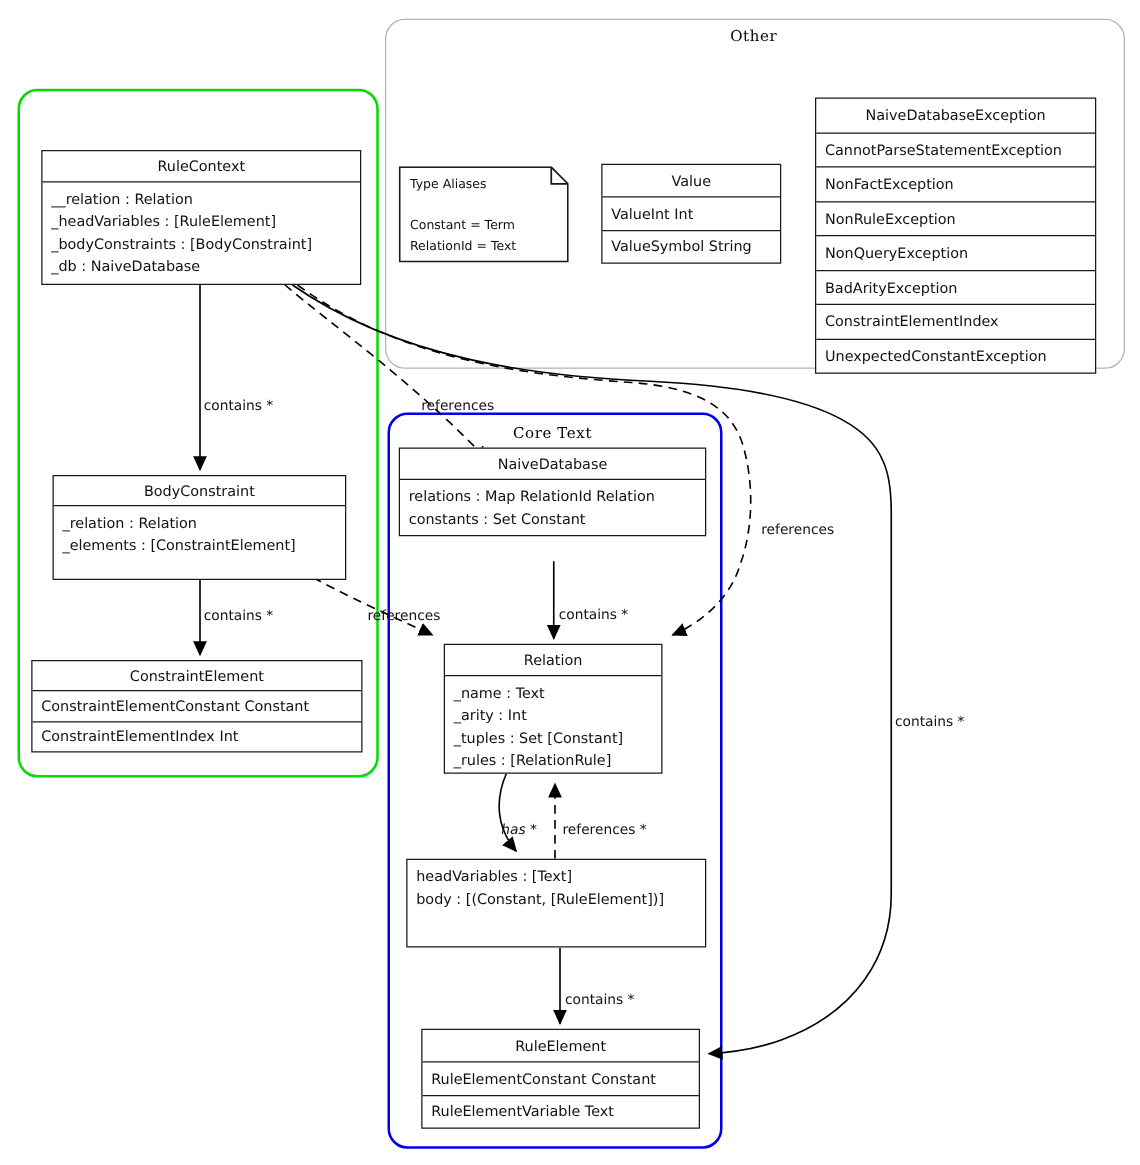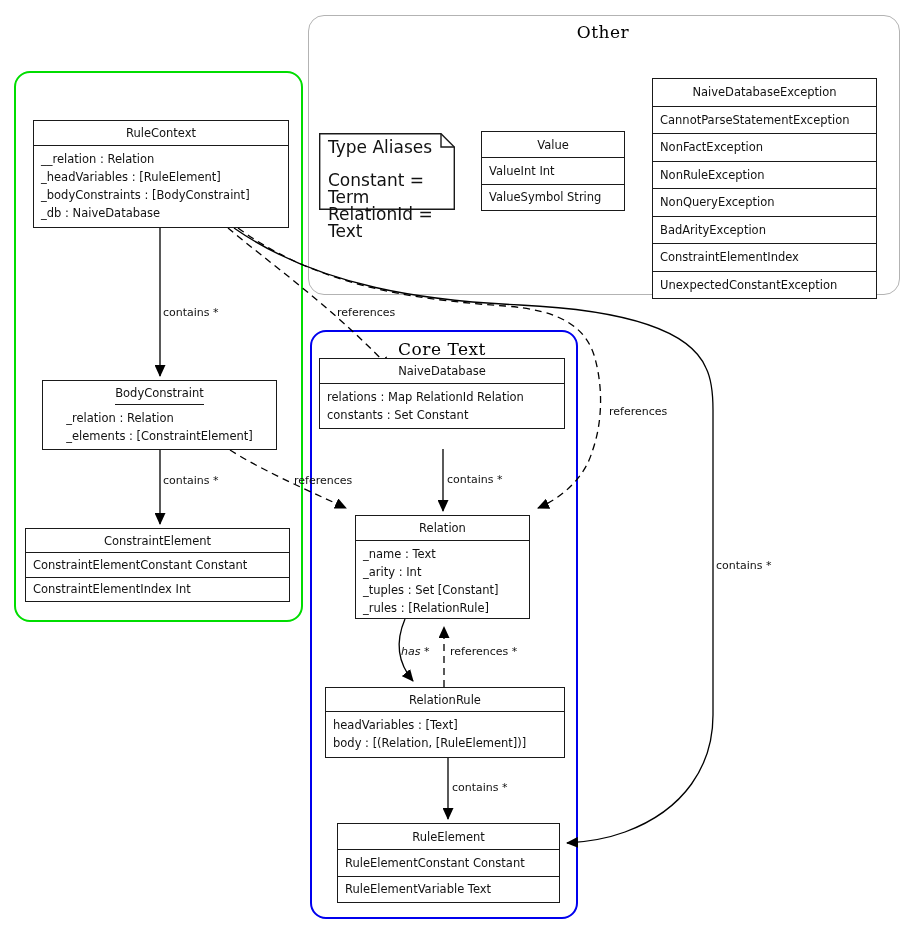--- a/index.html
+++ b/index.html
@@ -4,45 +4,45 @@
 <style>
   html,body{margin:0;padding:0;background:#ffffff;}
   #canvas{
     position:relative;width:912px;height:932px;background:#ffffff;overflow:hidden;
     font-family:"DejaVu Sans","Liberation Sans",sans-serif;color:#111;
   }
   .group{position:absolute;border-radius:16px;background:transparent;}
   .group-title{
     position:absolute;text-align:center;
     font-family:"DejaVu Serif","Liberation Serif",serif;
-    font-size:17px;color:#000;letter-spacing:.5px;
+    font-size:12px;color:#000;letter-spacing:.5px;
   }
   .edges{position:absolute;left:0;top:0;width:912px;height:932px;pointer-events:none;}
   .uml-box{
     position:absolute;background:#fff;border:1.4px solid #1a1a1a;
     box-sizing:border-box;display:flex;flex-direction:column;
     font-size:11.5px;
   }
   .uml-header{
     flex:0 0 auto;display:flex;align-items:center;justify-content:center;
     border-bottom:1.4px solid #1a1a1a;text-align:center;
   }
   .uml-fields{flex:1 1 auto;padding:4px 7px 0 7px;}
   .fline{line-height:18px;white-space:pre;}
   .uml-rows{flex:1 1 auto;display:flex;flex-direction:column;}
   .uml-row{
     flex:1 1 0;display:flex;align-items:center;padding:0 7px;
     border-top:1.4px solid #1a1a1a;white-space:pre;
   }
   .uml-row:first-child{border-top:none;}
-  .edge-label{position:absolute;font-size:11px;color:#111;white-space:pre;}
+  .edge-label{position:absolute;font-size:11px;color:#111;white-space:pre;margin-top:12px;}
   
   .note{position:absolute;}
   .note svg{position:absolute;left:0;top:0;}
-  .note-text{position:absolute;left:9px;top:6px;font-size:17px;line-height:17px;}
+  .note-text{position:absolute;left:9px;top:6px;font-size:10px;line-height:17px;}
   .note-gap{height:16px;}
 </style>
 </head>
 <body>
 
 <div id="canvas">
 
   <div class="group" style="left:14px;top:71px;width:285px;height:547px;border:2px solid #00dd00;"></div>
   <div class="group" style="left:308px;top:15px;width:590px;height:278px;border:1.6px solid #b3b3b3;"></div>
   <div class="group" style="left:310px;top:330px;width:264px;height:585px;border:2px solid #0000ee;"></div>
@@ -81,21 +81,21 @@
   <div class="uml-box" style="left:33px;top:120px;width:256px;height:108px;">
     <div class="uml-header" style="height:24px;">RuleContext</div>
     <div class="uml-fields">
       <div class="fline">__relation : Relation</div>
       <div class="fline">_headVariables : [RuleElement]</div>
       <div class="fline">_bodyConstraints : [BodyConstraint]</div>
       <div class="fline">_db : NaiveDatabase</div>
     </div>
   </div>
 
-  <div class="uml-box" style="left:42px;top:380px;width:235px;height:70px;align-items:center;">
+  <div class="uml-box" style="left:42px;top:380px;width:235px;height:84px;">
     <div class="uml-header" style="height:23px;">BodyConstraint</div>
     <div class="uml-fields">
       <div class="fline">_relation : Relation</div>
       <div class="fline">_elements : [ConstraintElement]</div>
     </div>
   </div>
 
   <div class="uml-box" style="left:25px;top:528px;width:265px;height:74px;">
     <div class="uml-rows">
       <div class="uml-row" style="justify-content:center;">ConstraintElement</div>
@@ -116,24 +116,23 @@
     <div class="uml-header" style="height:24px;">Relation</div>
     <div class="uml-fields">
       <div class="fline">_name : Text</div>
       <div class="fline">_arity : Int</div>
       <div class="fline">_tuples : Set [Constant]</div>
       <div class="fline">_rules : [RelationRule]</div>
     </div>
   </div>
 
   <div class="uml-box" style="left:325px;top:687px;width:240px;height:71px;">
-    <div class="uml-header" style="height:23px;">RelationRule</div>
     <div class="uml-fields">
       <div class="fline">headVariables : [Text]</div>
-      <div class="fline">body : [(Relation, [RuleElement])]</div>
+      <div class="fline">body : [(Constant, [RuleElement])]</div>
     </div>
   </div>
 
   <div class="uml-box" style="left:337px;top:823px;width:223px;height:80px;">
     <div class="uml-rows">
       <div class="uml-row" style="justify-content:center;">RuleElement</div>
       <div class="uml-row">RuleElementConstant Constant</div>
       <div class="uml-row">RuleElementVariable Text</div>
     </div>
   </div>

